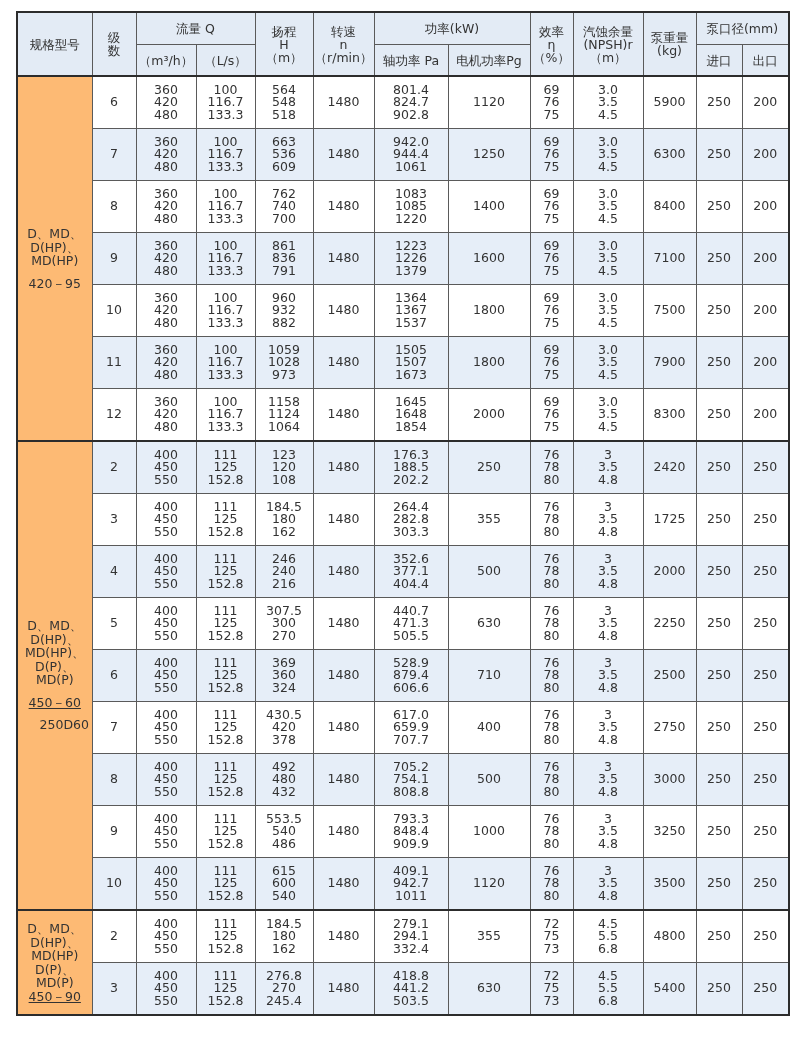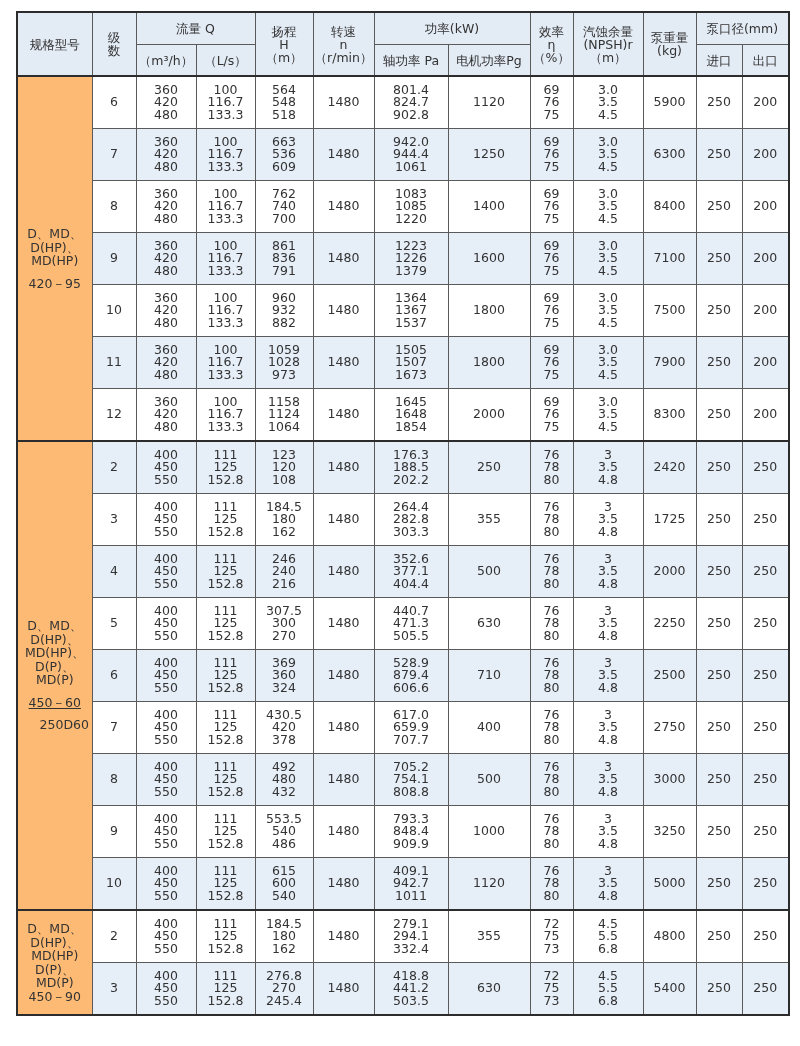--- a/index.html
+++ b/index.html
@@ -498,32 +498,32 @@
         <td class="c ml"><span class="stack">409.1
 942.7
 1011</span></td>
         <td class="c ml"><span class="stack">1120</span></td>
         <td class="c ml"><span class="stack">76
 78
 80</span></td>
         <td class="c ml"><span class="stack">3
 3.5
 4.8</span></td>
-        <td class="c ml"><span class="stack">5000</span></td>
+        <td class="c ml"><span class="stack">3500</span></td>
         <td class="c ml"><span class="stack">250</span></td>
         <td class="c ml"><span class="stack">250</span></td>
       </tr>
       <tr class="band-white grp-start">
         <td class="model" rowspan="2">
           <span style="display: block;">D、MD、</span>
           <span style="display: block;">D(HP)、</span>
           <span style="display: block;">MD(HP)</span>
           <span style="display: block;">D(P)、</span>
           <span style="display: block;">MD(P)</span>
-          <span style="display: block;">450－90</span>
+          <span style="display: block; text-decoration: underline;">450－90</span>
         </td>
         <td class="c ml"><span class="stack">2</span></td>
         <td class="c ml"><span class="stack">400
 450
 550</span></td>
         <td class="c ml"><span class="stack">111
 125
 152.8</span></td>
         <td class="c ml"><span class="stack">184.5
 180

